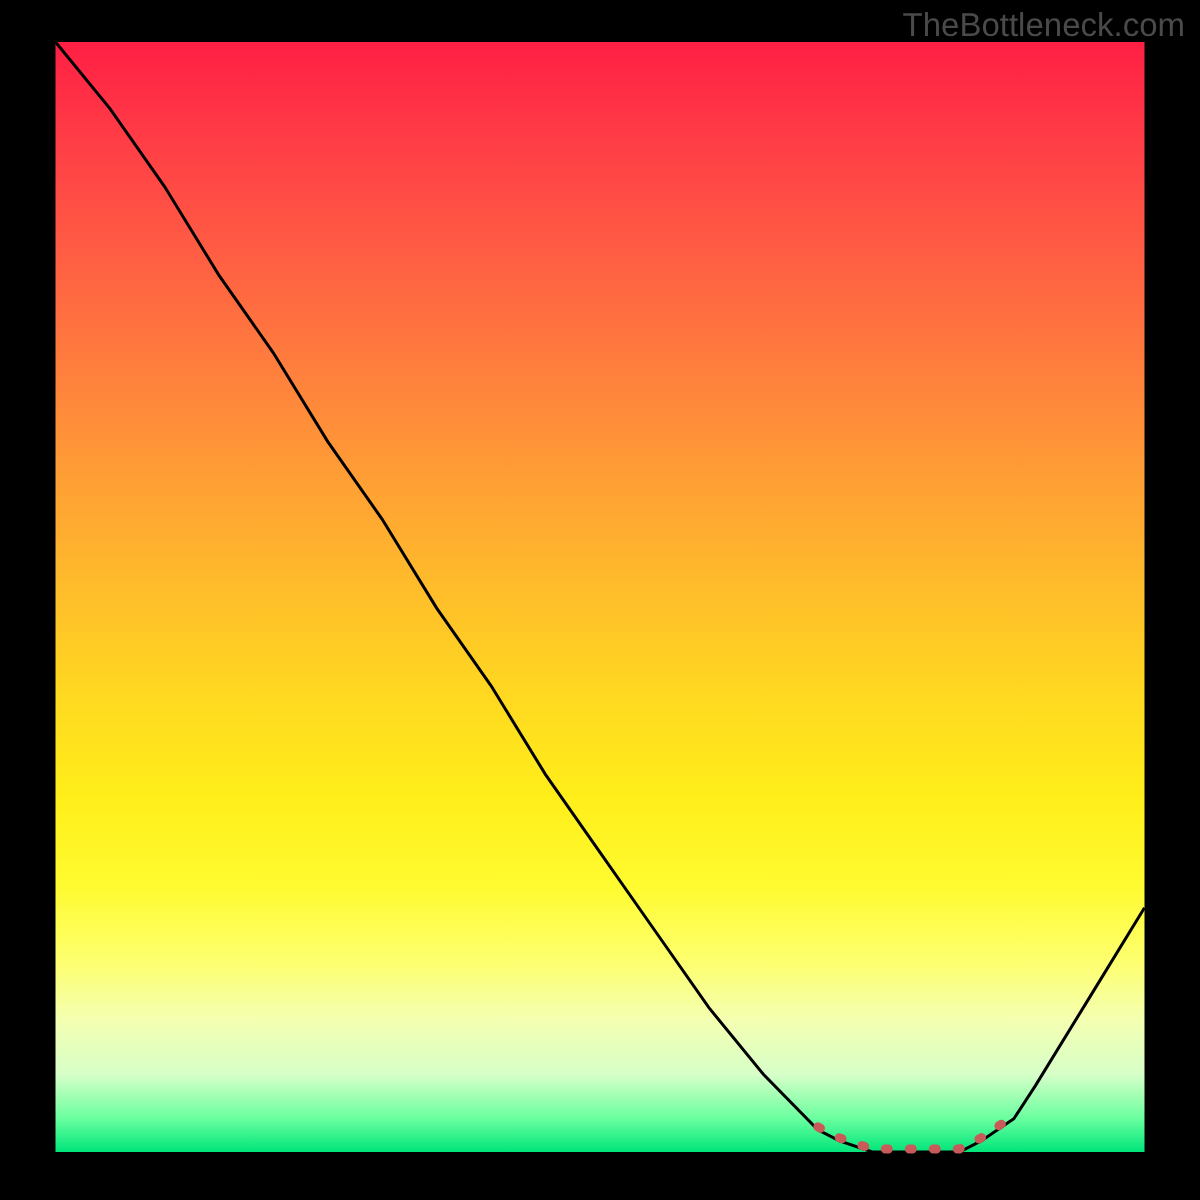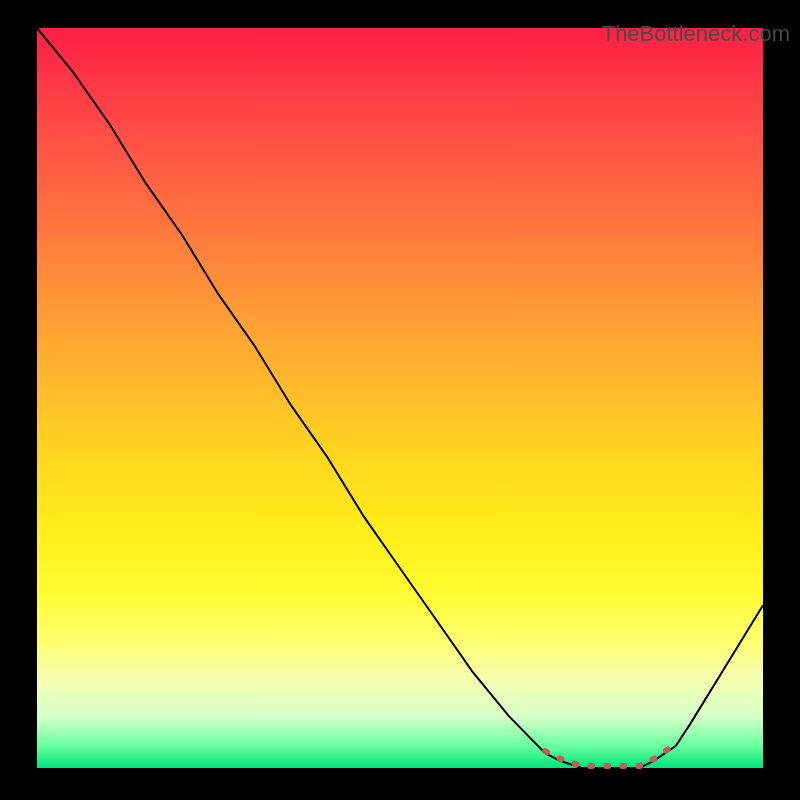--- a/index.html
+++ b/index.html
@@ -6,21 +6,21 @@
   body {
     width: 800px;
     height: 800px;
     background: #000;
     position: relative;
     font-family: Arial, sans-serif;
     overflow: hidden;
   }
   .watermark {
     position: absolute;
-    top: 21px;
+    top: 4px;
     right: 10px;
     color: #4a4a4a;
     font-size: 22px;
     font-weight: 500;
     z-index: 10;
     text-align: center;
   }
   .plot-area {
     position: absolute;
     left: 37px;

